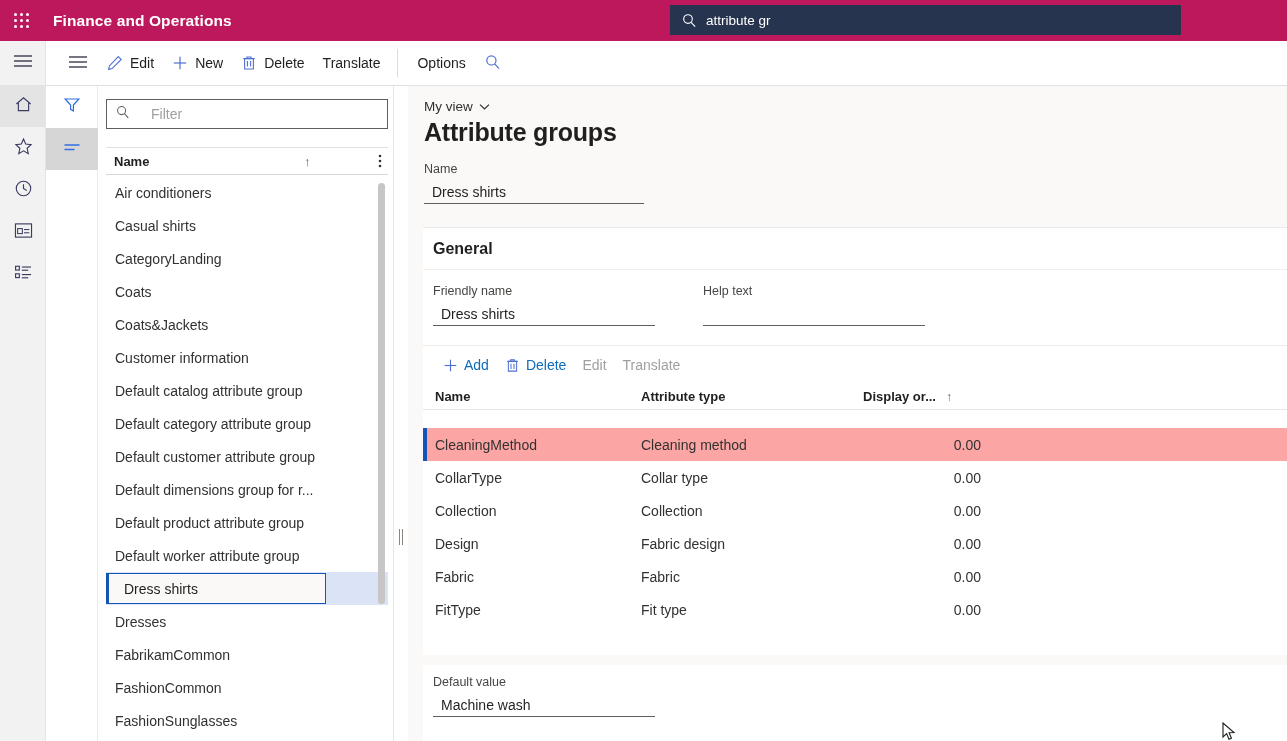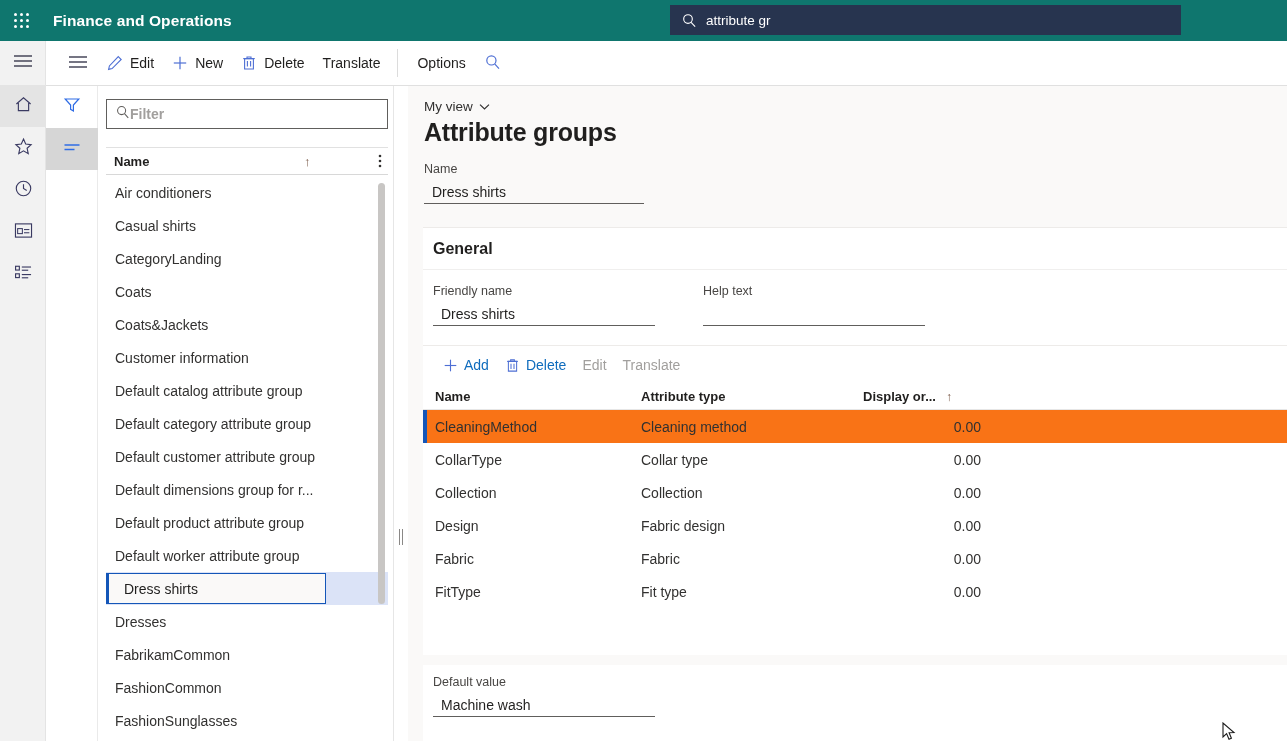--- a/index.html
+++ b/index.html
@@ -7,21 +7,21 @@
     width: 1287px; height: 741px;
     font-family: "Liberation Sans", sans-serif;
     background: #ffffff;
     overflow: hidden;
   }
   .app { position: relative; width: 1287px; height: 741px; }
 
   
   .topbar {
     position: absolute; left: 0; top: 0; width: 1287px; height: 41px;
-    background: #0f766e; display: flex; align-items: center;
+    background: #be185d; display: flex; align-items: center;
   }
   .waffle {
     width: 44px; height: 41px; display: flex; align-items: center; justify-content: center;
     cursor: pointer;
   }
   .waffle-grid { display: grid; grid-template-columns: repeat(3, 4px); grid-template-rows: repeat(3, 4px); gap: 2px; }
   .waffle-grid i { display: block; width: 3px; height: 3px; background: #ffffff; border-radius: 50%; }
   .app-title {
     color: #ffffff; font-size: 15.5px; font-weight: bold; letter-spacing: .1px;
     margin-left: 9px;
@@ -71,21 +71,21 @@
   }
   .list-rail-btn {
     width: 52px; height: 42px; display: flex; align-items: center; justify-content: center; cursor: pointer;
   }
   .list-rail-btn.active { background: #d6d6d6; }
   .filterbox {
     position: absolute; left: 60px; top: 13px; width: 282px; height: 30px;
     border: 1px solid #605e5c; background: #ffffff;
     display: flex; align-items: center; padding: 0 9px; cursor: text;
   }
-  .filterbox .ph { color: #a19f9d; font-size: 14px; margin-left: 0; font-weight: bold; }
+  .filterbox .ph { color: #a19f9d; font-size: 14px; margin-left: 21px; }
   .gridhead {
     position: absolute; left: 60px; top: 61px; width: 282px; height: 28px;
     border-top: 1px solid #e1e1e1; border-bottom: 1px solid #d8d8d8;
     display: flex; align-items: center;
   }
   .gridhead .hname { font-size: 13px; font-weight: bold; color: #201f1e; margin-left: 8px; }
   .gridhead .sortarrow { position: absolute; left: 198px; font-size: 13px; color: #7a5a48; }
   .gridhead .dots { position: absolute; right: 6px; display:flex; cursor: pointer; }
   .rowlist {
     position: absolute; left: 60px; top: 90px; width: 282px; height: 565px;
@@ -166,21 +166,21 @@
   .agrid { width: 864px; }
   .ahead {
     display: flex; height: 26px; align-items: center;
     border-bottom: 1px solid #e6e6e6; position: relative;
   }
   .ahead .c { font-size: 13px; font-weight: bold; color: #201f1e; }
   .arow {
     display: flex; height: 33px; align-items: center; position: relative;
     font-size: 14px; color: #323130; cursor: pointer;
   }
-  .arow.sel { background: #f97316; }
+  .arow.sel { background: #fca5a5; margin-top: 18px; }
   .arow.sel .leftbar { position: absolute; left: 0; top: 0; width: 4px; height: 33px; background: #1456b8; }
   .c-name { width: 218px; padding-left: 12px; }
   .c-type { width: 222px; }
   .c-ord { width: 118px; text-align: right; }
   .ahead .c-ord { text-align: left; padding-left: 0; }
   .ord-sort { margin-left: 10px; color: #7a5a48; font-size: 12px; }
 
   .defaultvalue {
     position: absolute; left: 423px; top: 665px; width: 864px; height: 76px;
     background: #ffffff; padding: 10px 0 0 10px;

